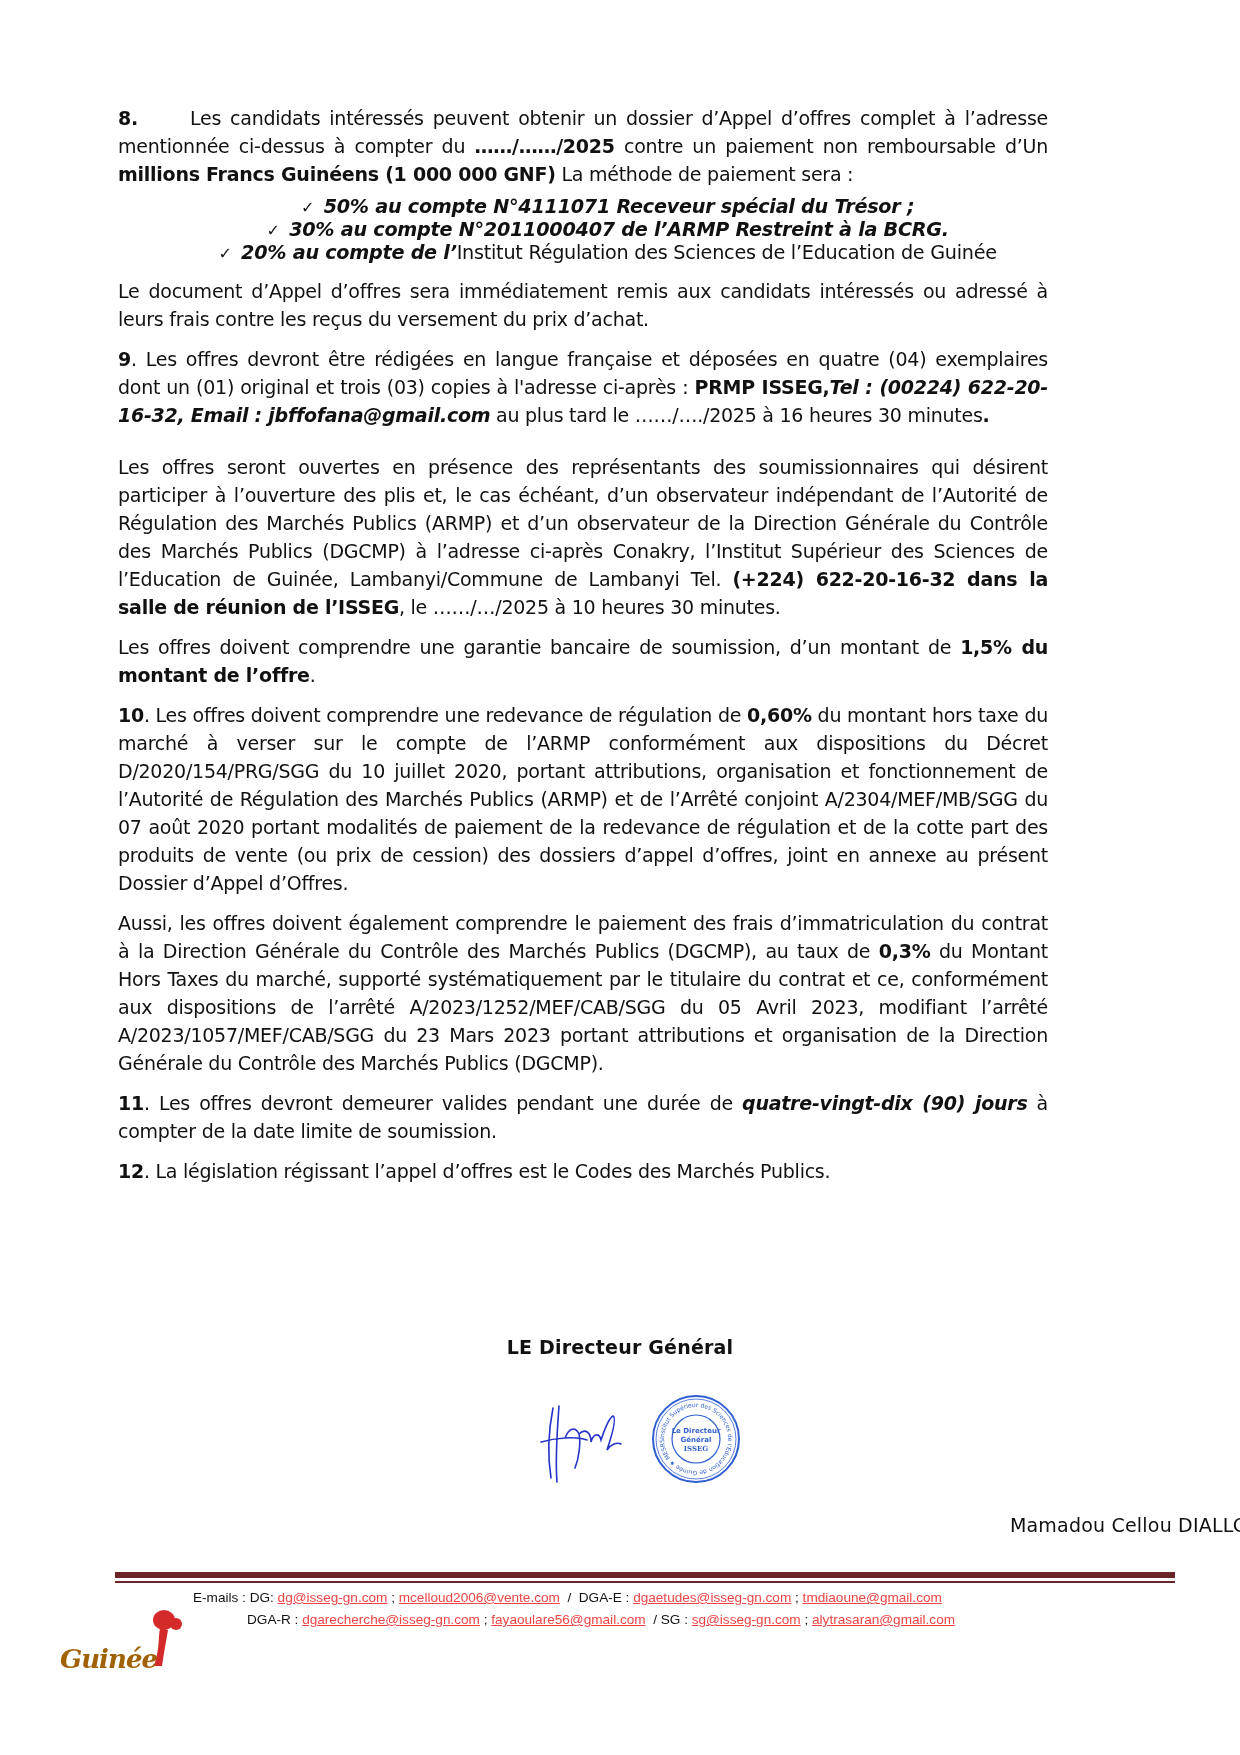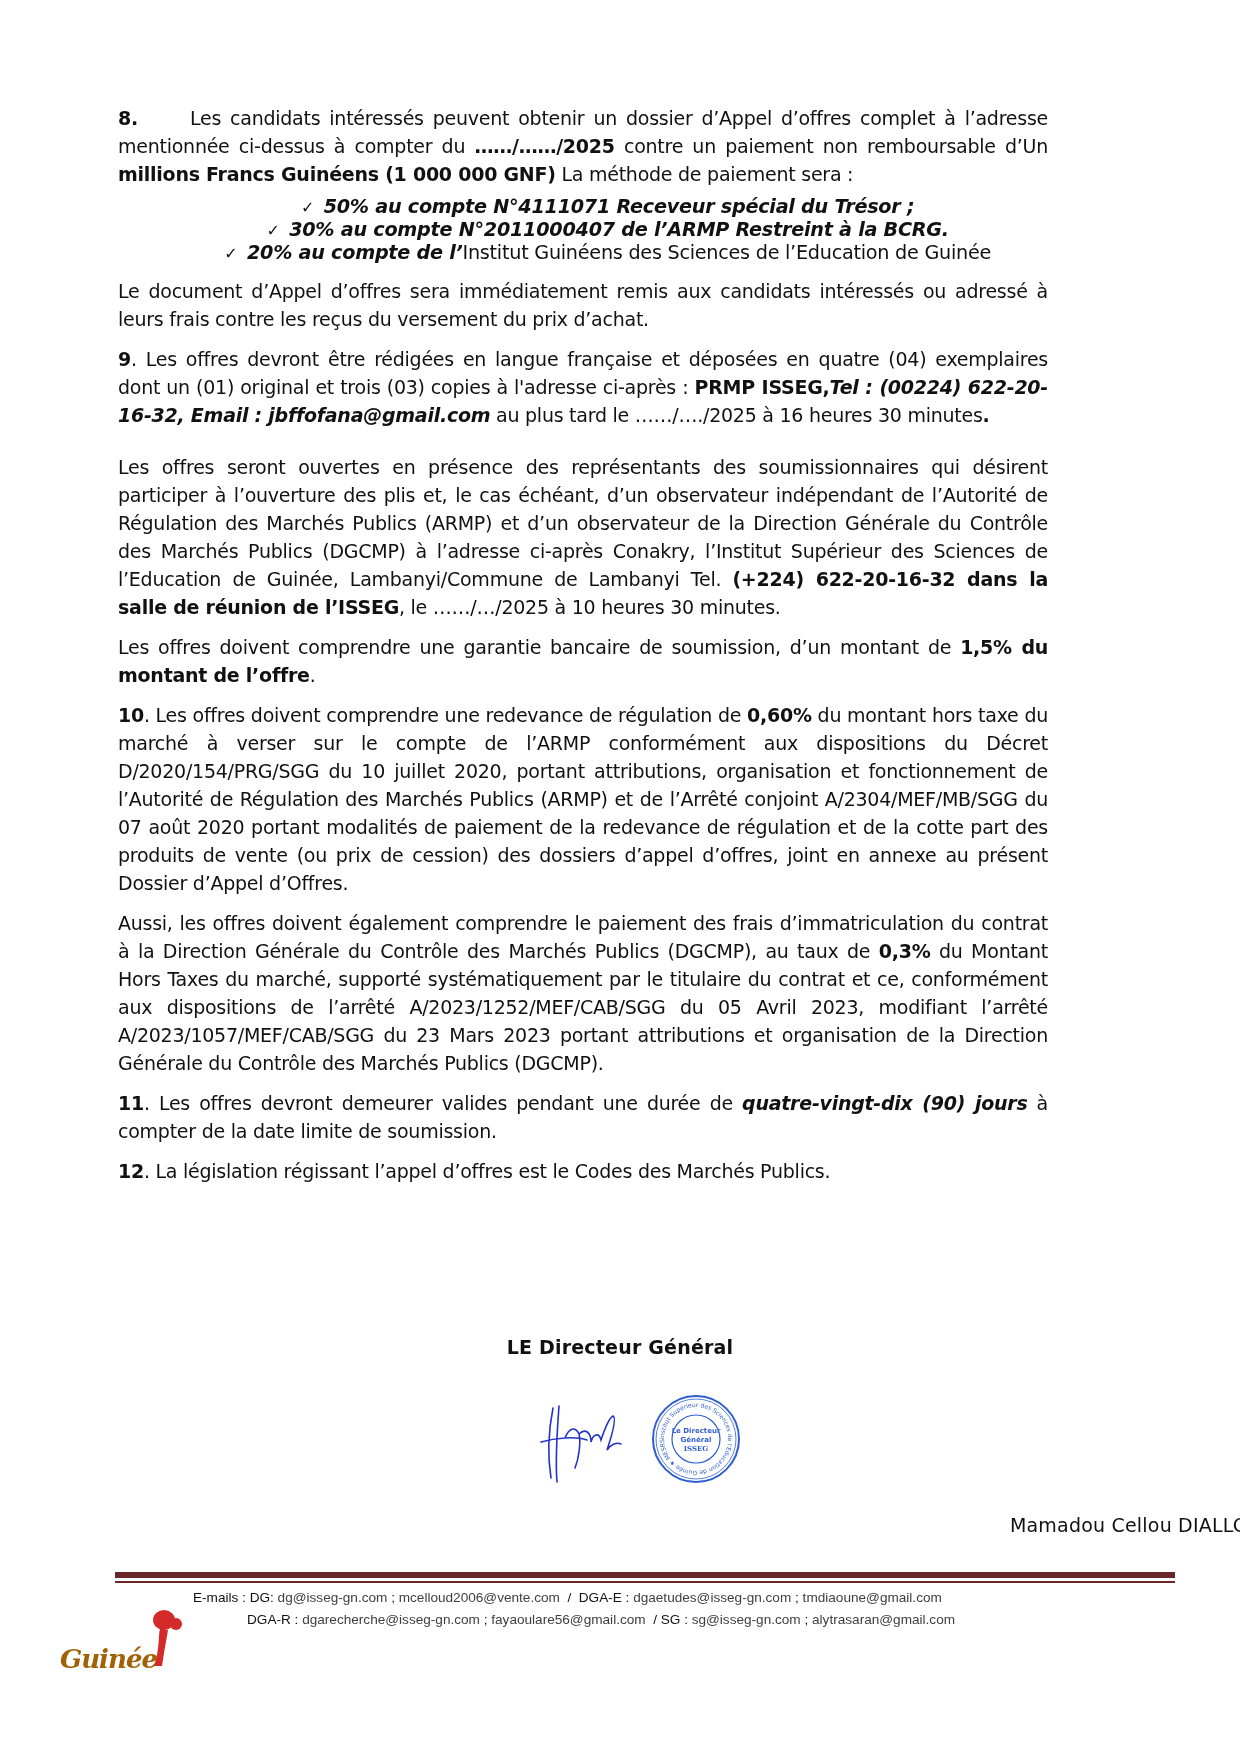--- a/index.html
+++ b/index.html
@@ -17,40 +17,40 @@
   .chk { display: inline-block; width: 32px; font-size: 16px; }
   .sig-title { position: absolute; left: 0; top: 1336px; width: 1240px; text-align: center; }
   .sig-title span { font-weight: bold; font-size: 19px; letter-spacing: 0.2px; }
   .signature { position: absolute; left: 535px; top: 1398px; width: 90px; height: 88px; }
   .stamp { position: absolute; left: 650px; top: 1393px; width: 92px; height: 92px; }
   .sig-name { position: absolute; left: 8px; top: 1514px; width: 1240px; text-align: right;
               font-weight: normal; font-size: 19px; letter-spacing: 0.2px; }
   .rule-thick { position: absolute; left: 115px; top: 1572px; width: 1060px; height: 6px; background: #6b2427; }
   .rule-thin  { position: absolute; left: 115px; top: 1581px; width: 1060px; height: 1.5px; background: #6b2427; }
   .foot { position: absolute; font-family: "Liberation Sans", sans-serif; font-size: 13.6px; color: #111; white-space: nowrap; }
-  .foot a { color: #404040; }
+  .foot a { color: #ef4444; text-decoration: underline; }
   .foot1 { left: 193px; top: 1590px; }
   .foot2 { left: 247px; top: 1612px; }
   .logo { position: absolute; left: 60px; top: 1608px; width: 180px; height: 90px; }
   .logo-text { position: absolute; left: 0; top: 36px; font-family: "DejaVu Serif", serif; font-style: italic;
                font-weight: bold; font-size: 26px; color: #a16207; letter-spacing: -1px; }
 </style>
 </head>
 <body>
 
 <div class="page">
 
   <p>
     <span class="num8">8.</span><span>Les candidats intéressés peuvent obtenir un dossier d’Appel d’offres complet à l’adresse mentionnée ci-dessus à compter du </span><span class="b">……/……/2025</span><span> contre un paiement non remboursable d’Un </span><span class="b">millions Francs Guinéens (1 000 000 GNF)</span><span> La méthode de paiement sera :</span>
   </p>
 
   <ul class="checks">
     <li><span class="chk">✓</span><span class="bi">50% au compte N°4111071 Receveur spécial du Trésor ;</span><span></span></li>
     <li><span class="chk">✓</span><span class="bi">30% au compte N°2011000407 de l’ARMP Restreint à la BCRG.</span><span></span></li>
-    <li><span class="chk">✓</span><span class="bi">20% au compte de l’</span><span>Institut Guinéens des Sciences de l’Education de Guinée</span></li>
+    <li><span class="chk">✓</span><span class="bi">20% au compte de l’</span><span>Institut Régulation des Sciences de l’Education de Guinée</span></li>
   </ul>
   <div class="gap"></div>
 
   <p>Le document d’Appel d’offres sera immédiatement remis aux candidats intéressés ou adressé à leurs frais contre les reçus du versement du prix d’achat.</p>
   <div class="gap"></div>
 
   <p>
     <span class="b">9</span><span>. Les offres devront être rédigées en langue française et déposées en quatre (04) exemplaires dont un (01) original et trois (03) copies à l'adresse ci-après : </span><span class="b">PRMP ISSEG,</span><span class="bi">Tel : (00224) 622-20-16-32, Email : </span><a class="bi u" style="color:#111">jbffofana@gmail.com</a><span> au plus tard le ……/…./2025 à 16 heures 30 minutes</span><span class="b">.</span>
   </p>
   <div class="gap"></div>

